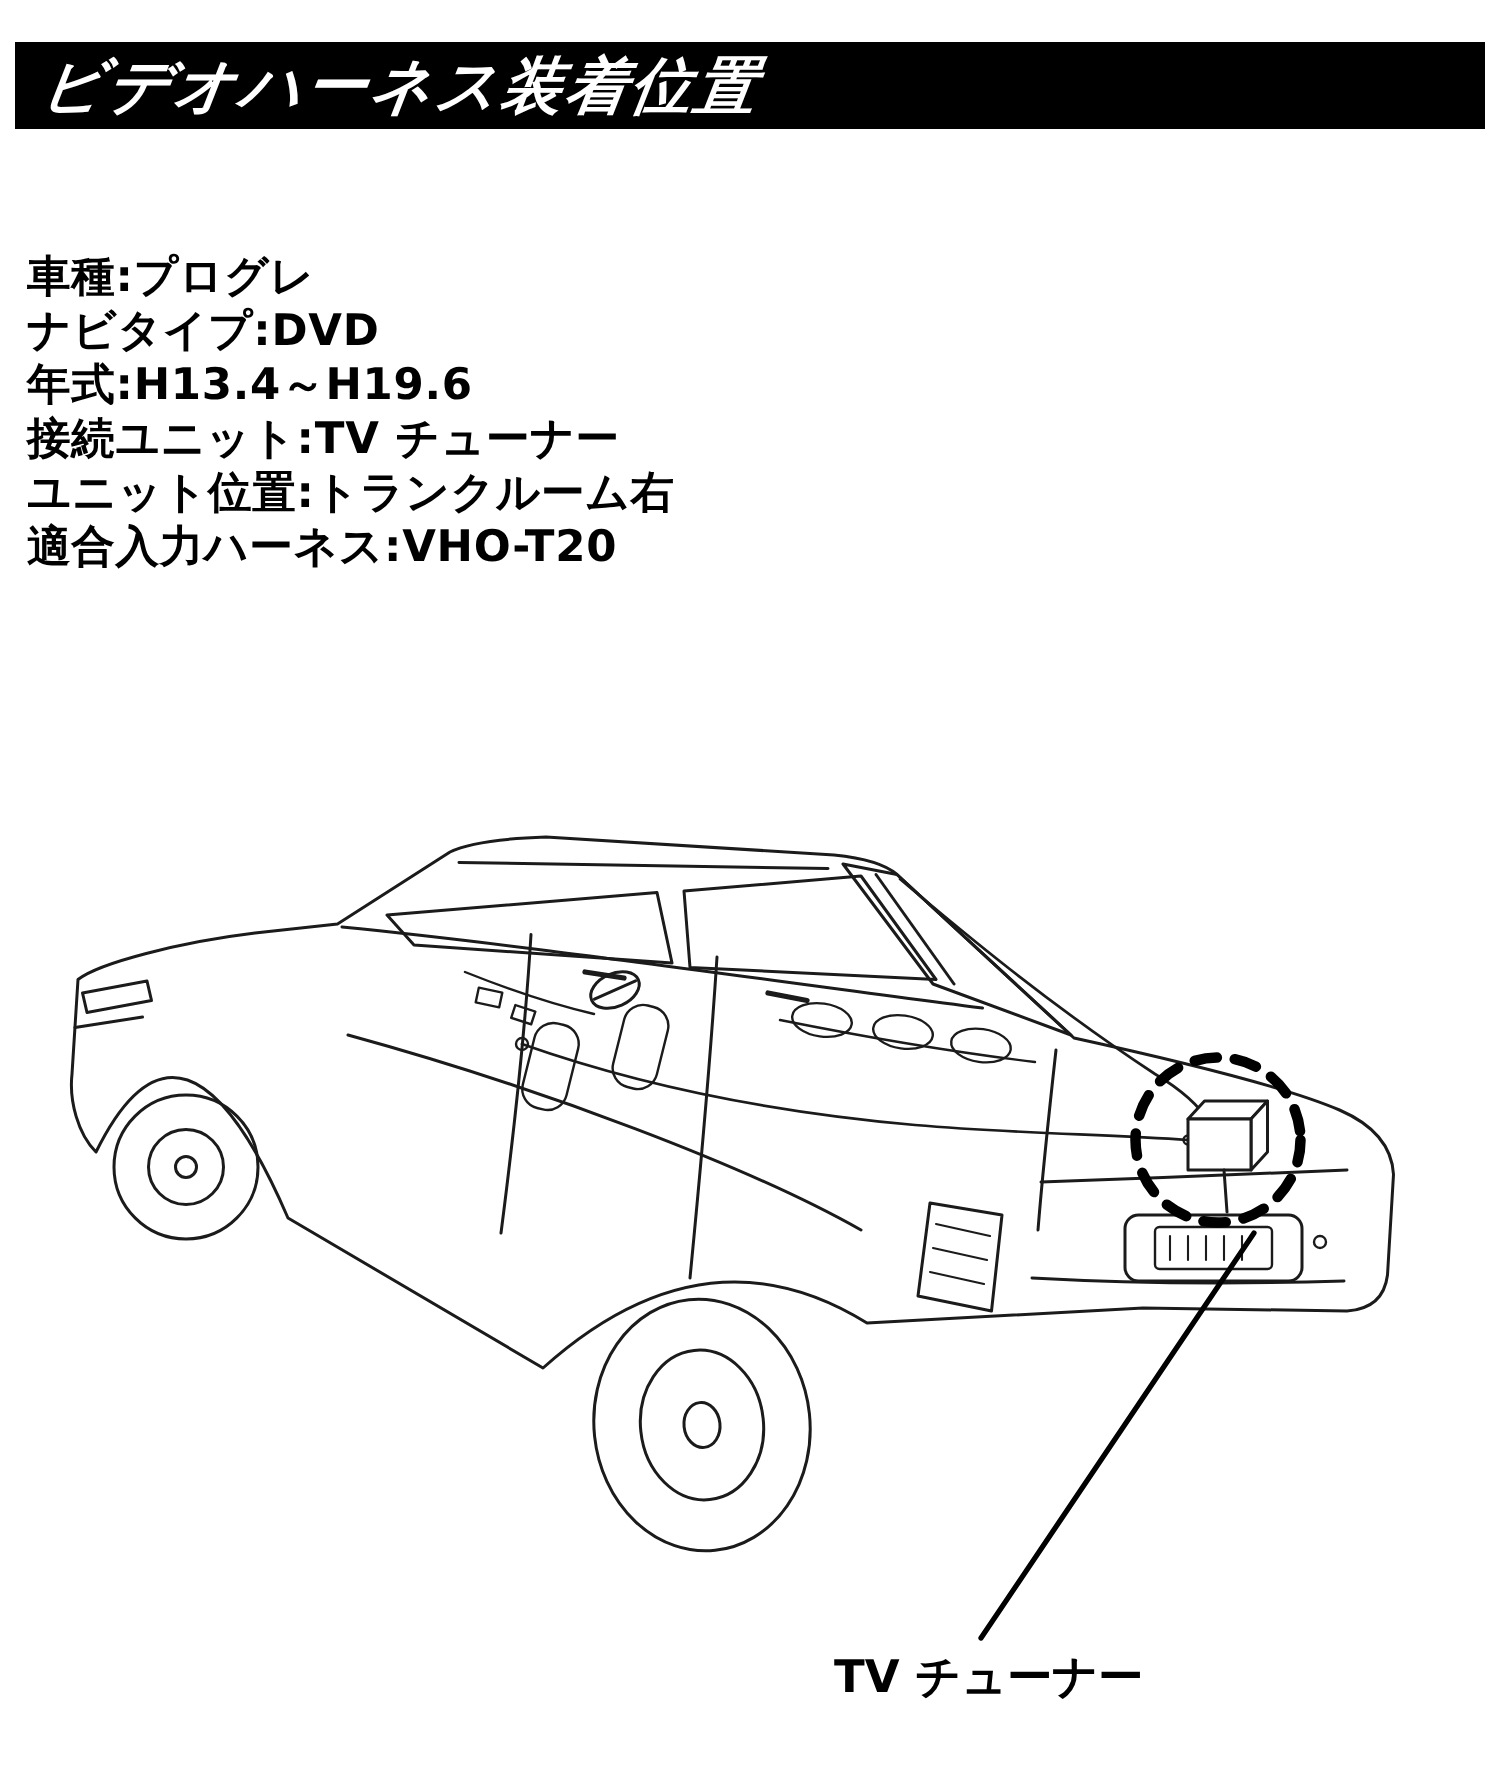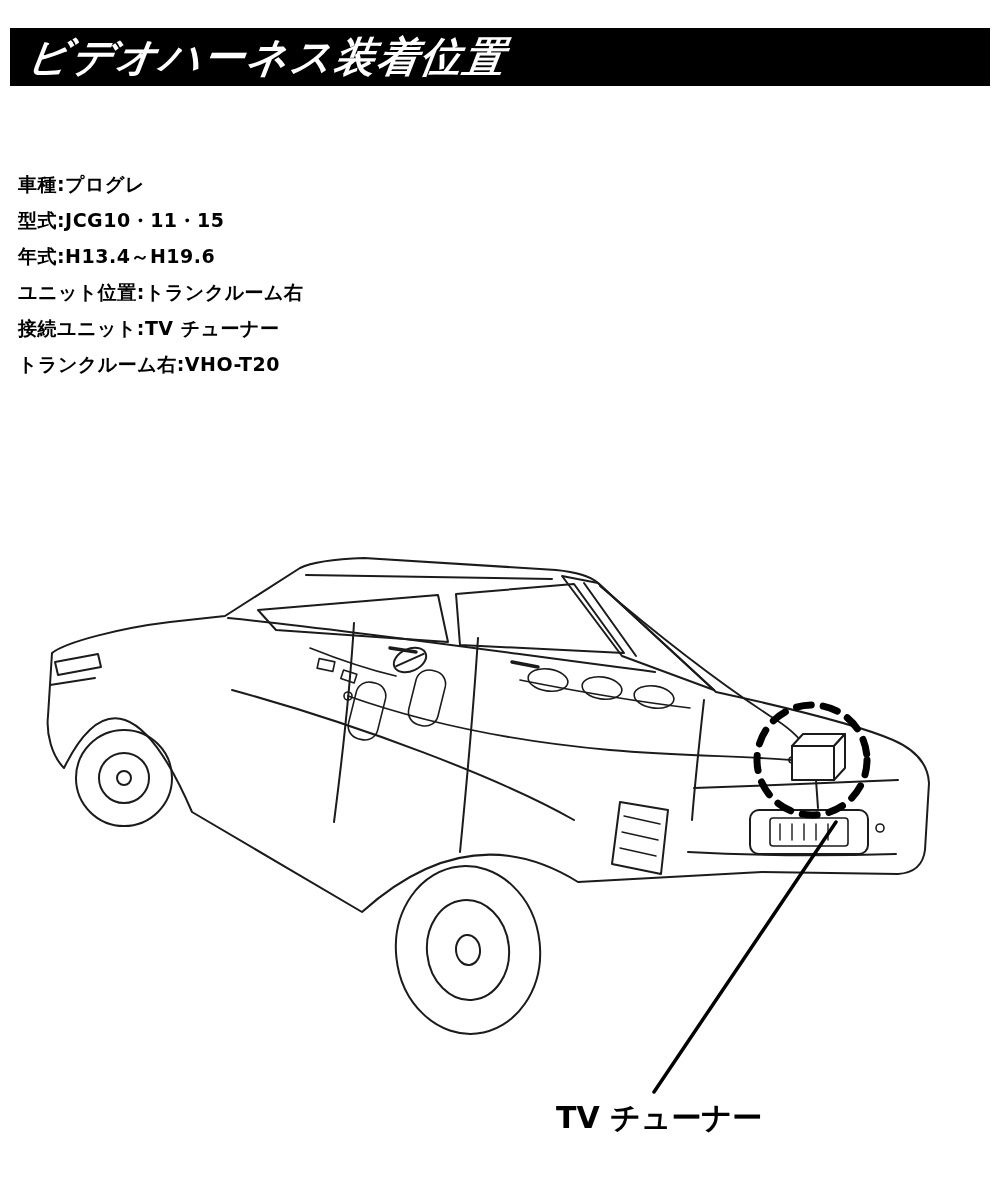--- a/index.html
+++ b/index.html
@@ -32,21 +32,21 @@
     transform: skewX(-8deg);
     transform-origin: left bottom;
     white-space: nowrap;
   }
   .specs {
     position: absolute;
     left: 18px;
     top: 166px;
   }
   .spec-line {
-    font-size: 19px;
+    font-size: 29px;
     font-weight: bold;
     line-height: 36px;
     white-space: nowrap;
     letter-spacing: 0.5px;
   }
   .diagram {
     position: absolute;
     left: 0;
     top: 520px;
     width: 888px;
@@ -58,25 +58,25 @@
 <body>
 
 <div class="page">
 
   <div class="header-bar">
     <span class="header-title">ビデオハーネス装着位置</span>
   </div>
 
   <div class="specs">
     <div class="spec-line">車種:プログレ</div>
-    <div class="spec-line">型式:JCG10・11・15</div>
+    <div class="spec-line">ナビタイプ:DVD</div>
     <div class="spec-line">年式:H13.4～H19.6</div>
+    <div class="spec-line">接続ユニット:TV チューナー</div>
     <div class="spec-line">ユニット位置:トランクルーム右</div>
-    <div class="spec-line">接続ユニット:TV チューナー</div>
-    <div class="spec-line">トランクルーム右:VHO-T20</div>
+    <div class="spec-line">適合入力ハーネス:VHO-T20</div>
   </div>
 
   <div class="diagram">
     <svg viewBox="0 0 1000 657" xmlns="http://www.w3.org/2000/svg">
       <g fill="none" stroke="#1b1b1b" stroke-width="2" stroke-linejoin="round" stroke-linecap="round">
 
         <path d="
           M52,133
           C66,122 120,108 170,102
           L225,96

